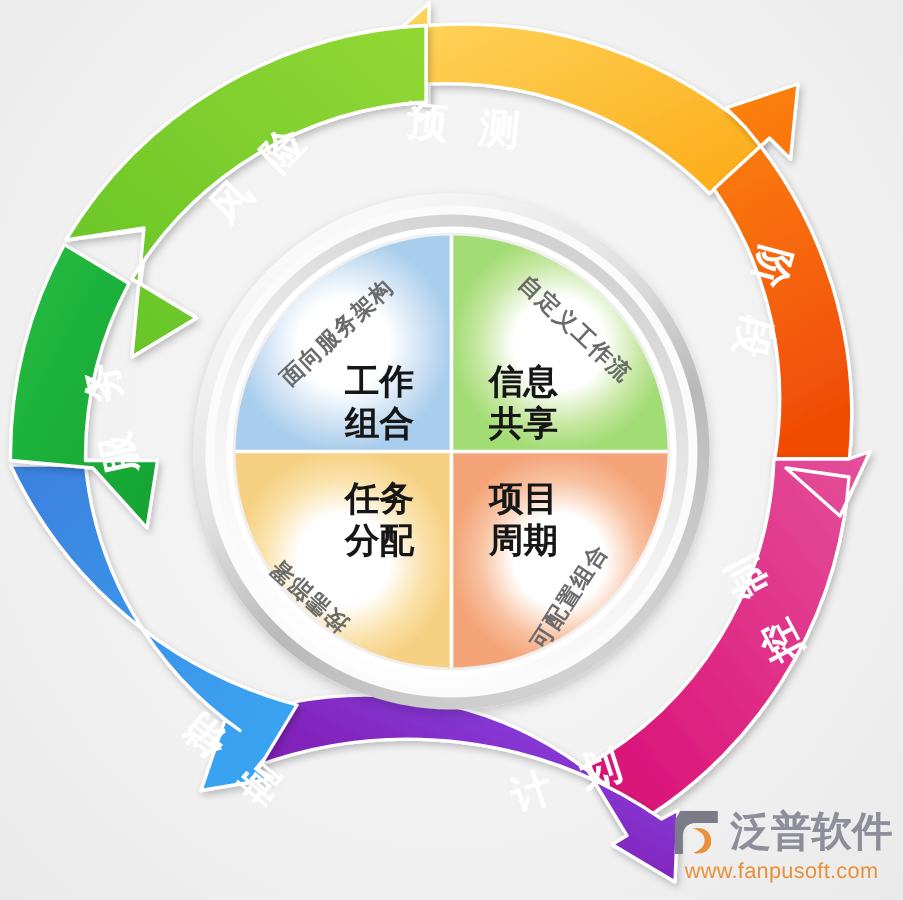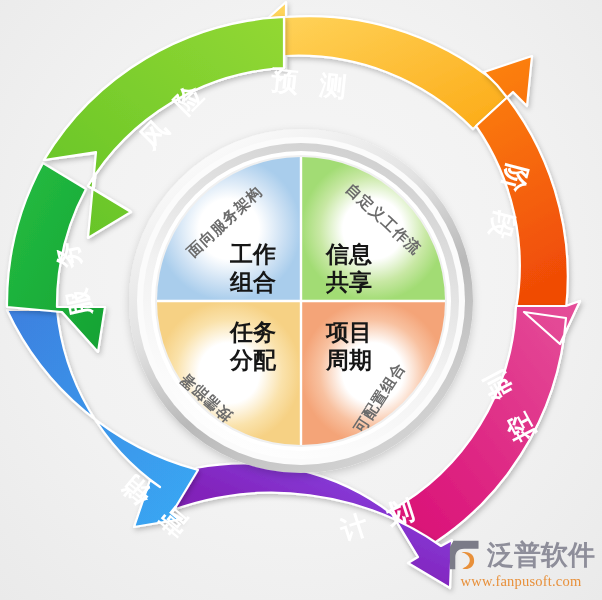--- a/index.html
+++ b/index.html
@@ -71,21 +71,21 @@
   #logo .brand {
     font-size: 27px;
     font-weight: bold;
     color: #8e8e9a;
     letter-spacing: 0px;
     line-height: 34px;
     font-family: "DejaVu Sans", "Liberation Sans", sans-serif;
     white-space: nowrap;
   }
   #logo .url {
-    font-family: Liberation Serif, serif;
+    font-family: Liberation Sans, sans-serif;
     font-size: 14.5px;
     color: #e8903a;
     letter-spacing: 0.2px;
     text-align: center;
     margin-top: -1px;
     white-space: nowrap;
   }
 </style>
 </head>
 <body>

